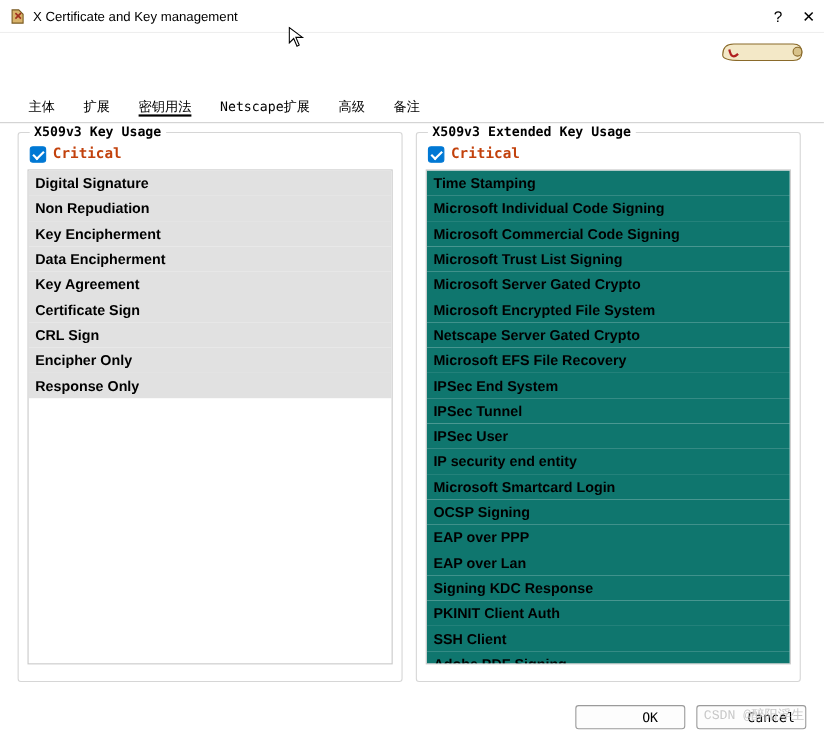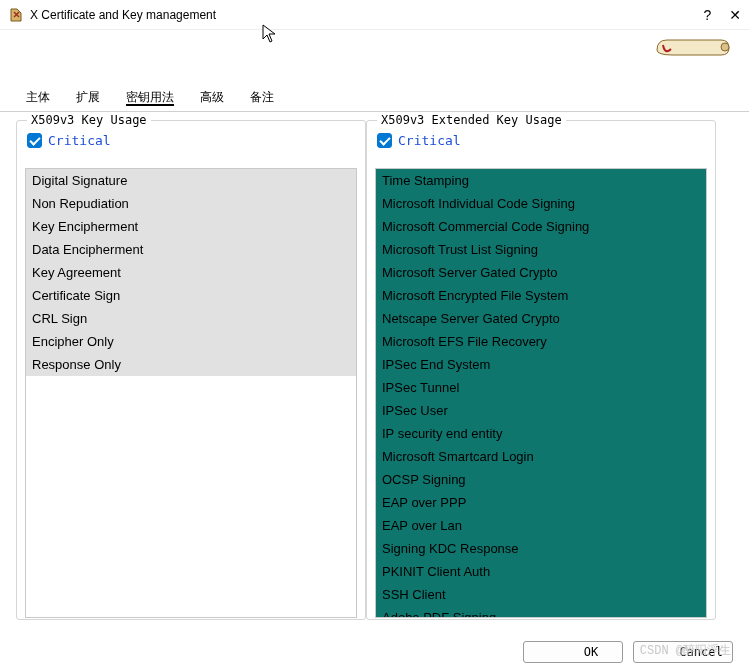--- a/index.html
+++ b/index.html
@@ -55,21 +55,23 @@
     position: relative;
     top: 1px;
   }
   .tab.active {
     text-decoration: underline;
     text-underline-offset: 3px;
     text-decoration-thickness: 2px;
   }
   .content {
     display: flex;
+    gap: 12px;
     padding: 8px 16px 0 16px;
+    font-weight: bold;
   }
   .groupbox {
     border: 1px solid #d6d6d6;
     border-radius: 3px;
     position: relative;
     padding: 10px 8px 8px 8px;
   }
   .groupbox .legend {
     position: absolute;
     top: -8px;
@@ -103,28 +105,28 @@
     width: 4px;
     height: 8px;
     border: solid #fff;
     border-width: 0 2px 2px 0;
     transform: rotate(45deg);
     margin-top: -2px;
   }
   .critical-label {
     font-family: "Consolas","SimSun",monospace;
     font-size: 13px;
-    color: #1d4ed8;
+    color: #c2410c;
   }
   .listbox {
     border: 1px solid #c9c9c9;
     background: #fff;
     overflow: hidden;
     height: 450px;
-    margin-top: 14px;
+    margin-top: 0;
   }
   .list-item {
     padding: 2px 6px;
     font-size: 13px;
     color: #000;
     line-height: 19px;
     white-space: nowrap;
   }
   .list-item.selected {
     background: #e1e1e1;
@@ -193,20 +195,21 @@
       <path d="M10 10 Q12 20 18 14" fill="none" stroke="#b02020" stroke-width="2"></path>
       <circle cx="72" cy="12" r="4" fill="#d8c28a" stroke="#8a6a2a"></circle>
     </svg>
   </span>
 </div>
 
 <div class="tabs" id="tabs">
     <div class="tab">主体</div>
     <div class="tab">扩展</div>
     <div class="tab active">密钥用法</div>
+    <div class="tab">Netscape扩展</div>
     <div class="tab">高级</div>
     <div class="tab">备注</div>
   </div>
 
 <div class="content">
 
   <div class="groupbox left-box">
     <span class="legend">X509v3 Key Usage</span>
     <div class="critical-row">
       <span class="checkbox"></span>

